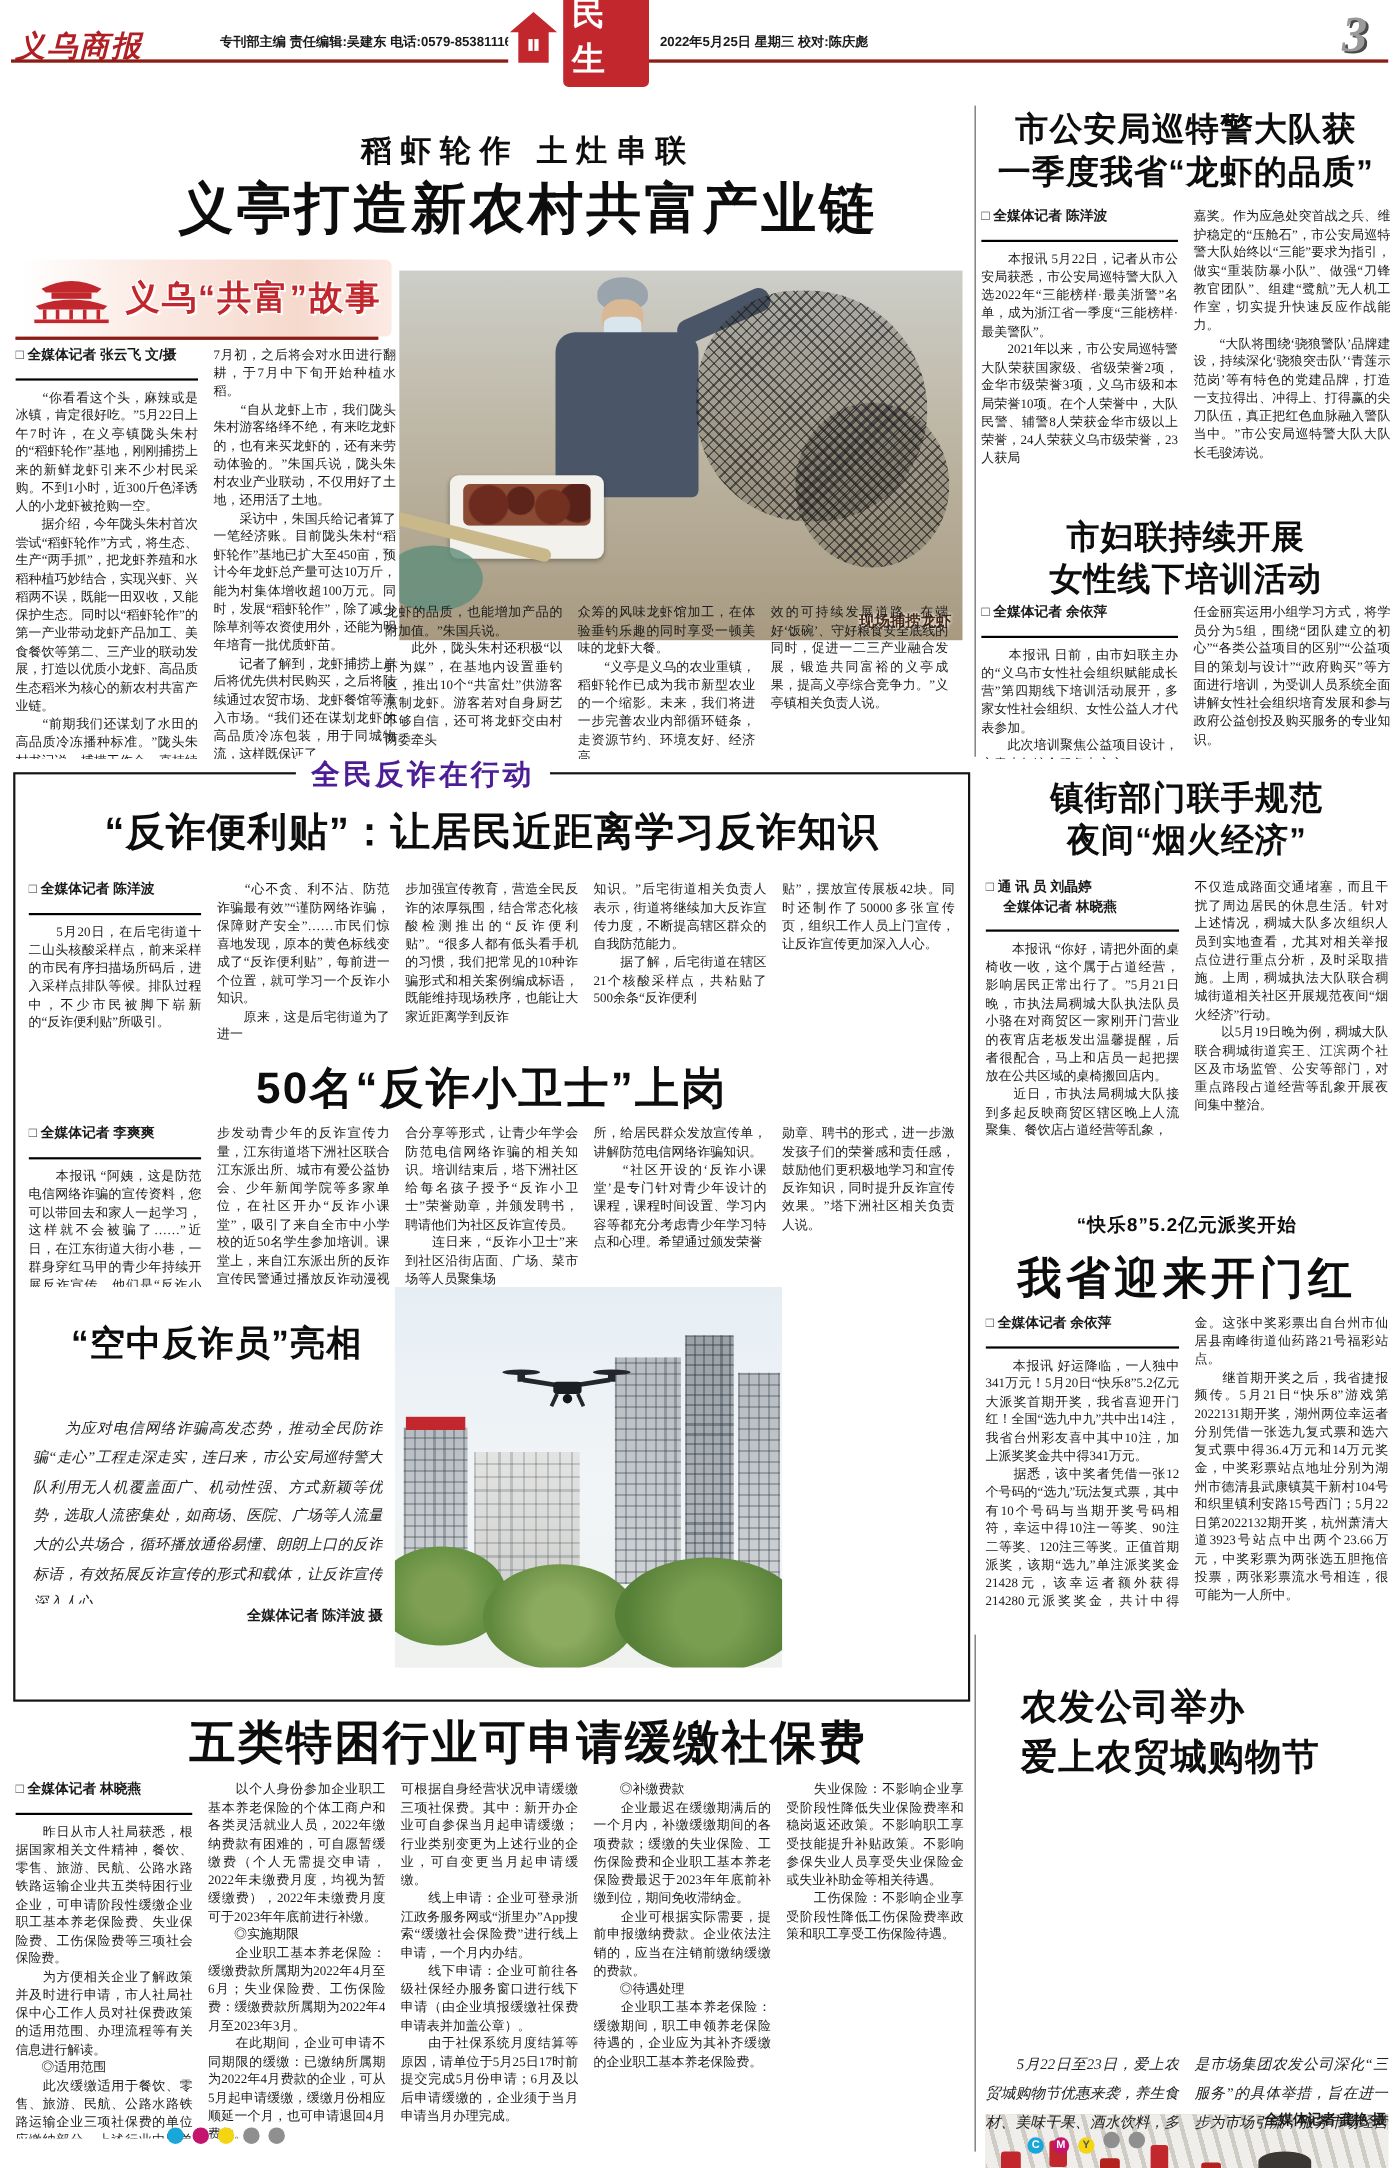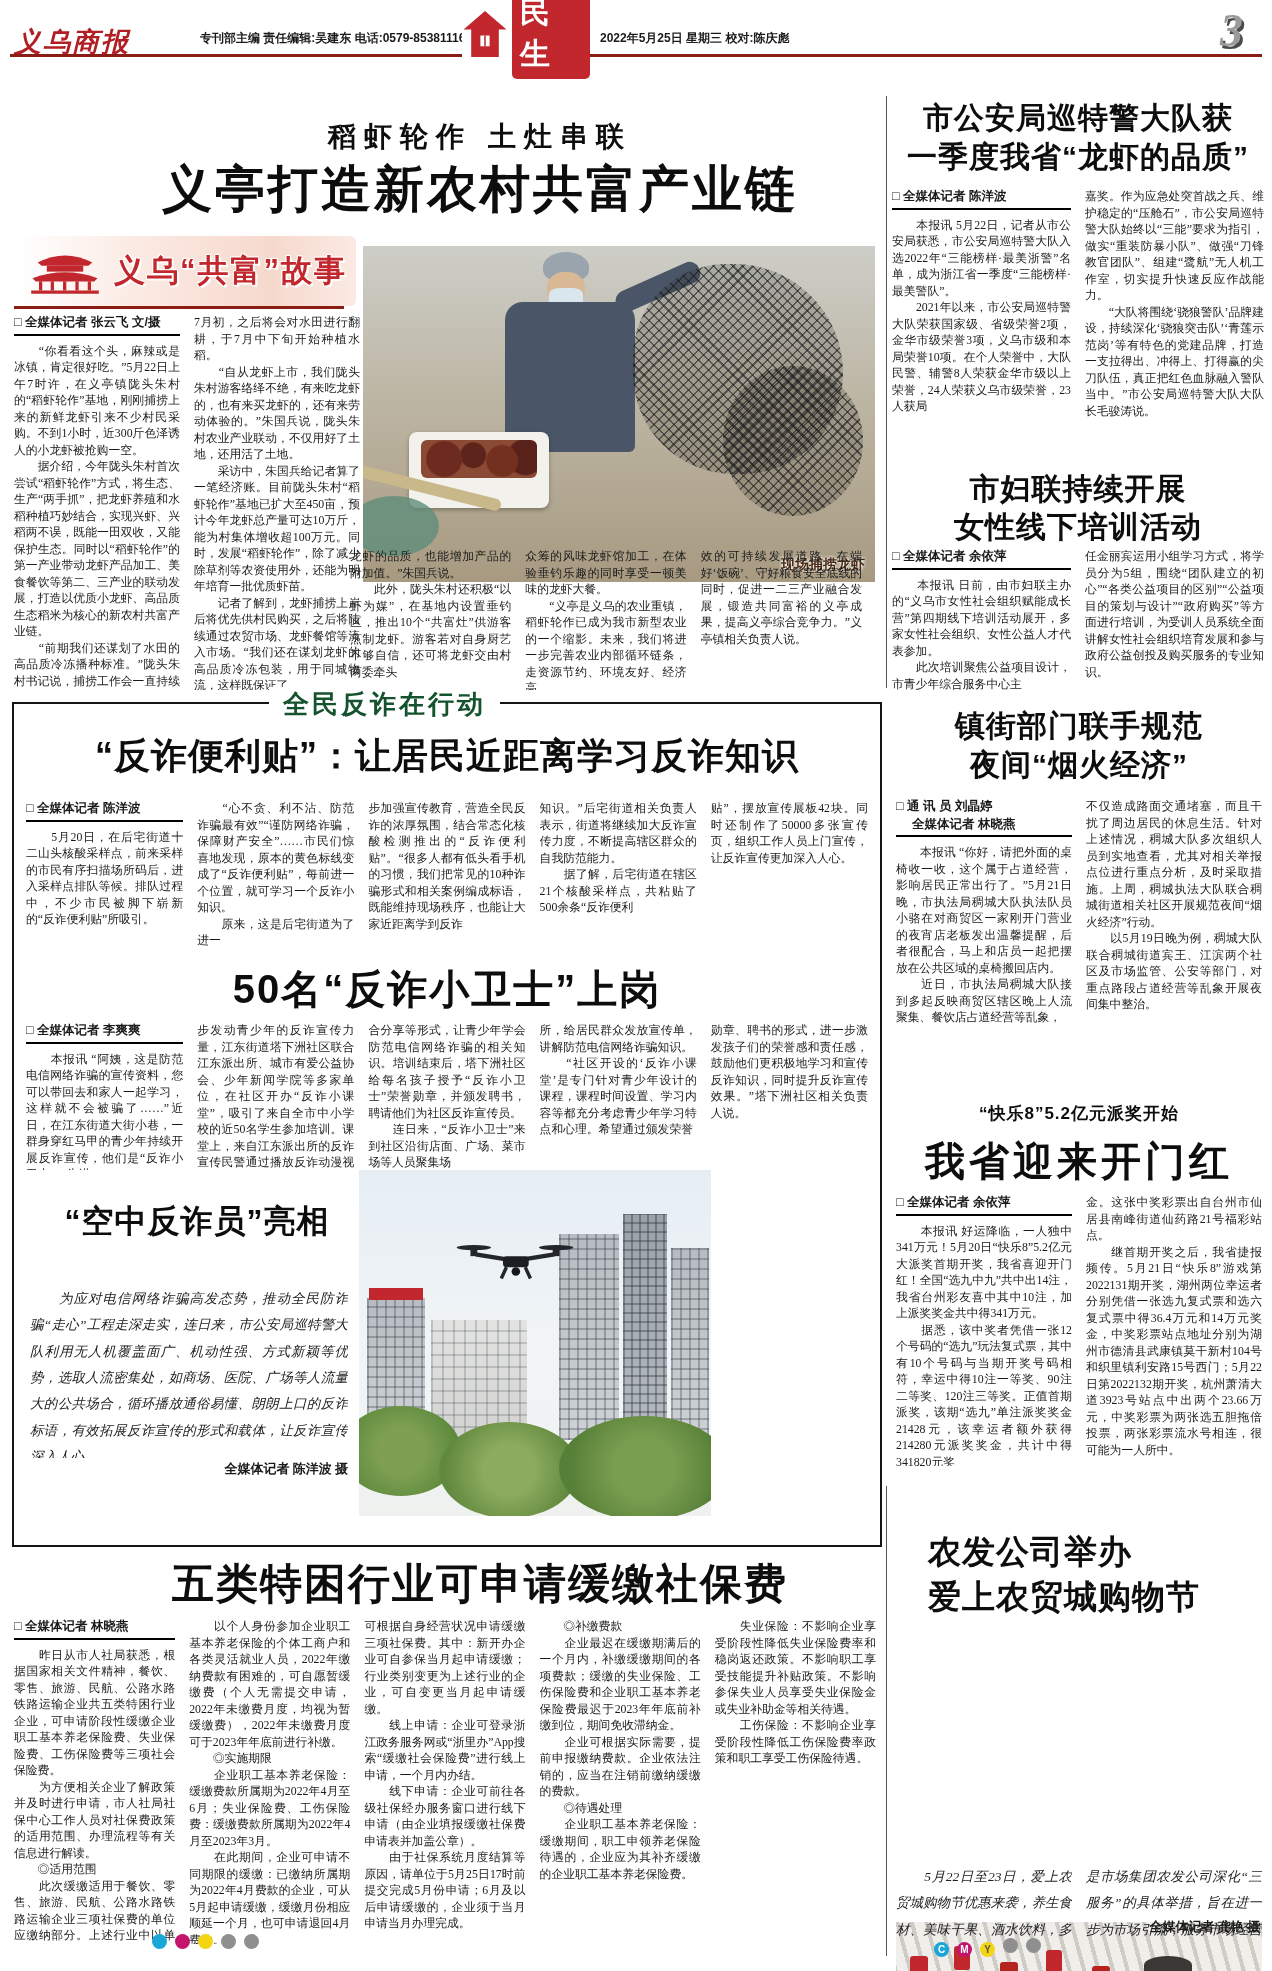--- a/index.html
+++ b/index.html
@@ -6,39 +6,39 @@
   #page{position:relative;width:1272px;height:1971px;background:#fff;margin:0 auto;overflow:hidden;
         font-family:"Liberation Serif",serif;color:#1a1a1a;}
   .abs{position:absolute;}
   .sans{font-family:"Liberation Sans",sans-serif;}
   .center{text-align:center;}
   .hl{font-weight:bold;color:#0d0d0d;letter-spacing:1px;}
   .pre{white-space:pre-wrap;}
   .cols{display:flex;gap:14px;overflow:hidden;}
   .col{flex:1;overflow:hidden;font-size:11.8px;line-height:1.4;text-align:justify;}
   .byline{font-family:"Liberation Sans",sans-serif;font-weight:bold;font-size:12.5px;
-          border-bottom:2.5px solid #000;padding-bottom:2px;margin-bottom:7px;white-space:pre-wrap;}
+          border-bottom:2.5px solid #000;padding-bottom:12px;margin-bottom:7px;white-space:pre-wrap;}
   .vline{width:1px;background:#555;}
   .rule-red{background:#8c1d15;}
   .script{font-style:italic;line-height:1.95;font-size:13.5px;text-align:justify;color:#222;}
   .dot{width:15px;height:15px;border-radius:50%;display:inline-block;margin:0 4px;color:#fff;
        font-size:10px;font-weight:bold;text-align:center;line-height:15px;font-family:"Liberation Sans",sans-serif;}
   .dot.c{background:#19a6d8;} .dot.m{background:#c4156e;} .dot.y{background:#f4d513;color:#555;}
   .dot.g{background:#8f8f8f;}
   .photo{overflow:hidden;position:relative;}
   .masthead{font-weight:bold;font-style:italic;color:#b01f24;font-size:27px;letter-spacing:2px;}
   .pagenum{font-weight:bold;font-size:46px;color:#9a9a9a;text-shadow:2.5px 2.5px 0 #4a4a4a;font-style:italic;}
   .badge{display:flex;align-items:center;gap:10px;
          background:linear-gradient(90deg,#ffffff 0%,#fbeae3 35%,#f6d9cd 75%,#fbeae3 100%);
          border-radius:6px;padding:2px 8px;}
   .badge-text{font-family:"Liberation Sans",sans-serif;font-weight:bold;font-size:31px;color:#c1272d;letter-spacing:2px;
          text-shadow:-1px -1px 0 #fff,1px -1px 0 #fff,-1px 1px 0 #fff,2px 2px 1px #fff;}
   .afbox{border:2px solid #141414;}
   .afbanner{position:absolute;top:-17px;background:#fff;padding:0 14px;
-            font-family:Liberation Serif, serif;font-weight:bold;font-size:26px;color:#14532d;letter-spacing:3px;}
+            font-family:Liberation Serif, serif;font-weight:bold;font-size:26px;color:#4c1d95;letter-spacing:3px;}
   .mesh{background-color:rgba(55,50,40,.22);
         background-image:repeating-linear-gradient(45deg,rgba(22,24,28,.55) 0 1.5px,transparent 1.5px 7px),
                          repeating-linear-gradient(-45deg,rgba(22,24,28,.55) 0 1.5px,transparent 1.5px 7px);}
   .bldg{background-image:repeating-linear-gradient(0deg,rgba(45,55,65,.30) 0 2px,transparent 2px 10px),
                         repeating-linear-gradient(90deg,rgba(45,55,65,.30) 0 2px,transparent 2px 9px),
                         linear-gradient(#b6bcc1,#ced2d5);}
   .tree{border-radius:50%;position:absolute;}
 </style>
 </head>
 <body>

